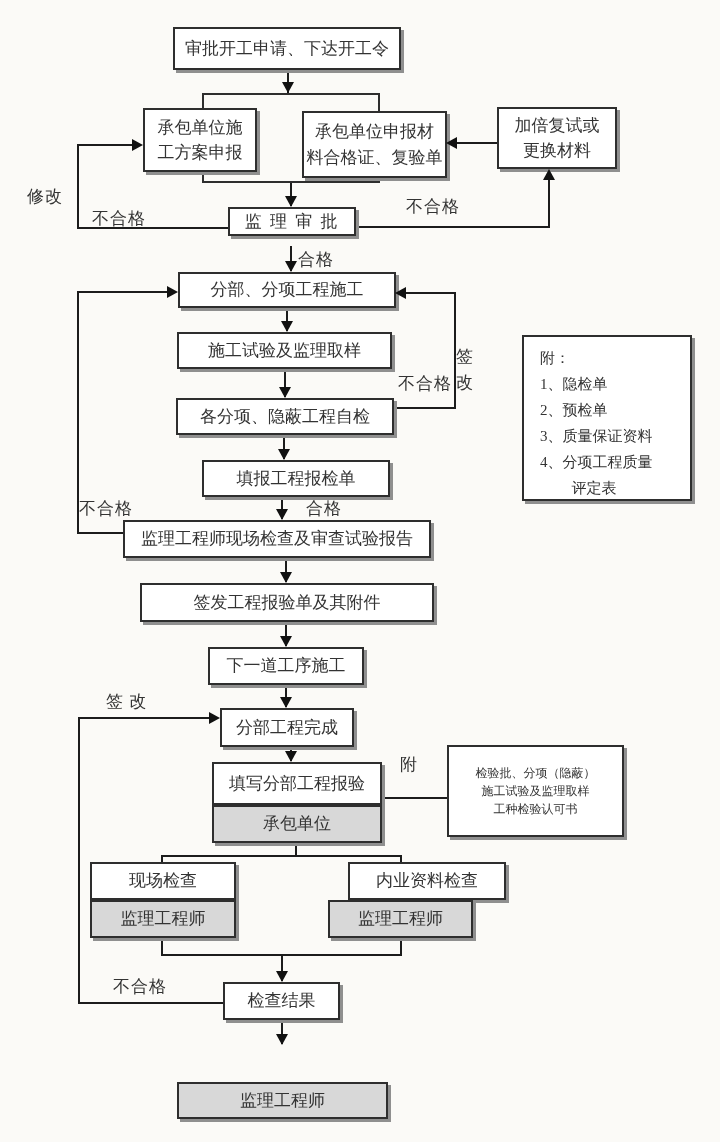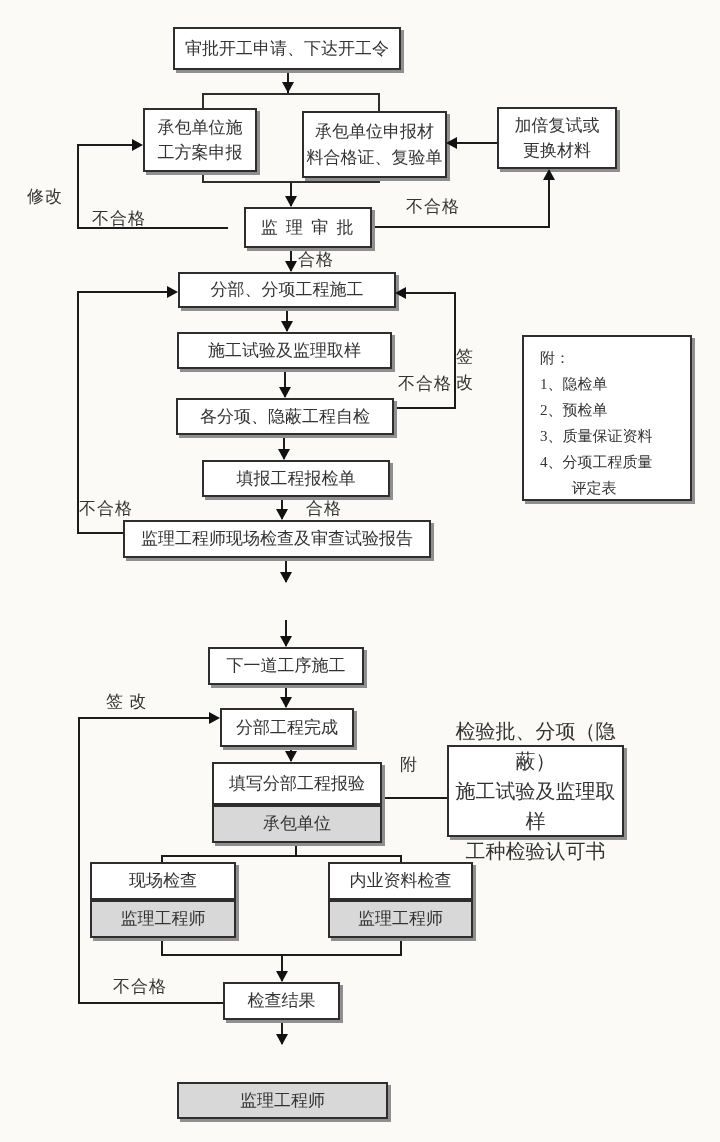--- a/index.html
+++ b/index.html
@@ -51,21 +51,21 @@
   <div class="box" style="left:302px;top:111px;width:145px;height:67px">
     <span>承包单位申报材</span>
     <span>料合格证、复验单</span>
   </div>
 
   <div class="box" style="left:497px;top:107px;width:120px;height:62px">
     <span>加倍复试或</span>
     <span>更换材料</span>
   </div>
 
-  <div class="box wide" style="left:244px;top:207px;width:128px;height:41px">
+  <div class="box wide" style="left:228px;top:207px;width:128px;height:29px">
     <span>监 理 审 批</span>
   </div>
 
   <div class="box" style="left:178px;top:272px;width:218px;height:36px">
     <span>分部、分项工程施工</span>
   </div>
 
   <div class="box" style="left:177px;top:332px;width:215px;height:37px">
     <span>施工试验及监理取样</span>
   </div>
@@ -84,50 +84,53 @@
     <span>2、预检单</span>
     <span>3、质量保证资料</span>
     <span>4、分项工程质量</span>
     <span class="cont">评定表</span>
   </div>
 
   <div class="box" style="left:123px;top:520px;width:308px;height:38px">
     <span>监理工程师现场检查及审查试验报告</span>
   </div>
 
+  <div class="box" style="left:140px;top:583px;width:294px;height:39px">
+    <span>签发工程报验单及其附件</span>
+  </div>
 
   <div class="box" style="left:208px;top:647px;width:156px;height:38px">
     <span>下一道工序施工</span>
   </div>
 
   <div class="box" style="left:220px;top:708px;width:134px;height:39px">
     <span>分部工程完成</span>
   </div>
 
   <div class="box" style="left:212px;top:762px;width:170px;height:43px">
     <span>填写分部工程报验</span>
   </div>
   <div class="box gray" style="left:212px;top:805px;width:170px;height:38px">
     <span>承包单位</span>
   </div>
 
-  <div class="box" style="left:447px;top:745px;width:177px;height:92px;font-size:20px">
+  <div class="box" style="left:447px;top:745px;width:177px;height:92px;font-size:12px">
     <span>检验批、分项（隐蔽）</span>
     <span>施工试验及监理取样</span>
     <span>工种检验认可书</span>
   </div>
 
   <div class="box" style="left:90px;top:862px;width:146px;height:38px">
     <span>现场检查</span>
   </div>
   <div class="box gray" style="left:90px;top:900px;width:146px;height:38px">
     <span>监理工程师</span>
   </div>
 
-  <div class="box" style="left:328px;top:862px;width:145px;height:38px">
+  <div class="box" style="left:348px;top:862px;width:158px;height:38px">
     <span>内业资料检查</span>
   </div>
   <div class="box gray" style="left:328px;top:900px;width:145px;height:38px">
     <span>监理工程师</span>
   </div>
 
   <div class="box" style="left:223px;top:982px;width:117px;height:38px">
     <span>检查结果</span>
   </div>
 

